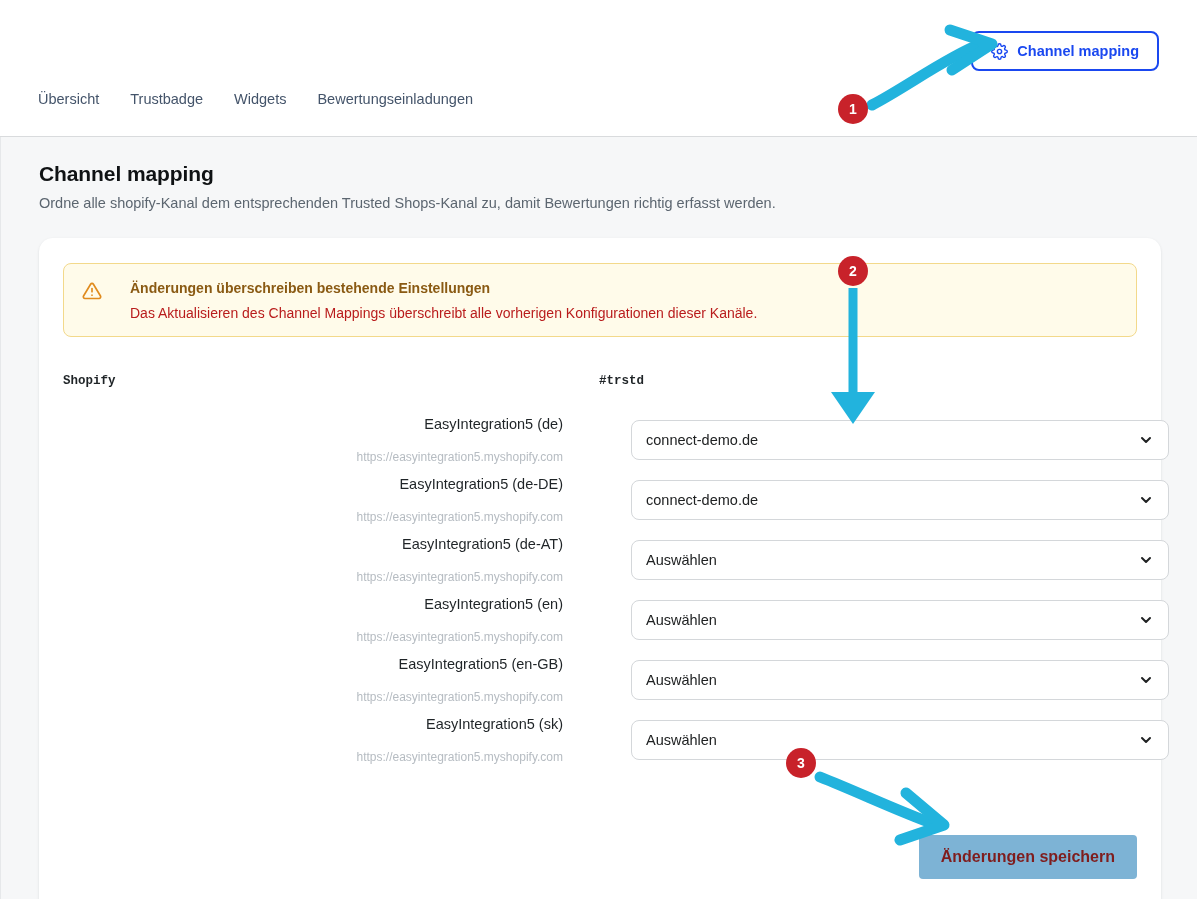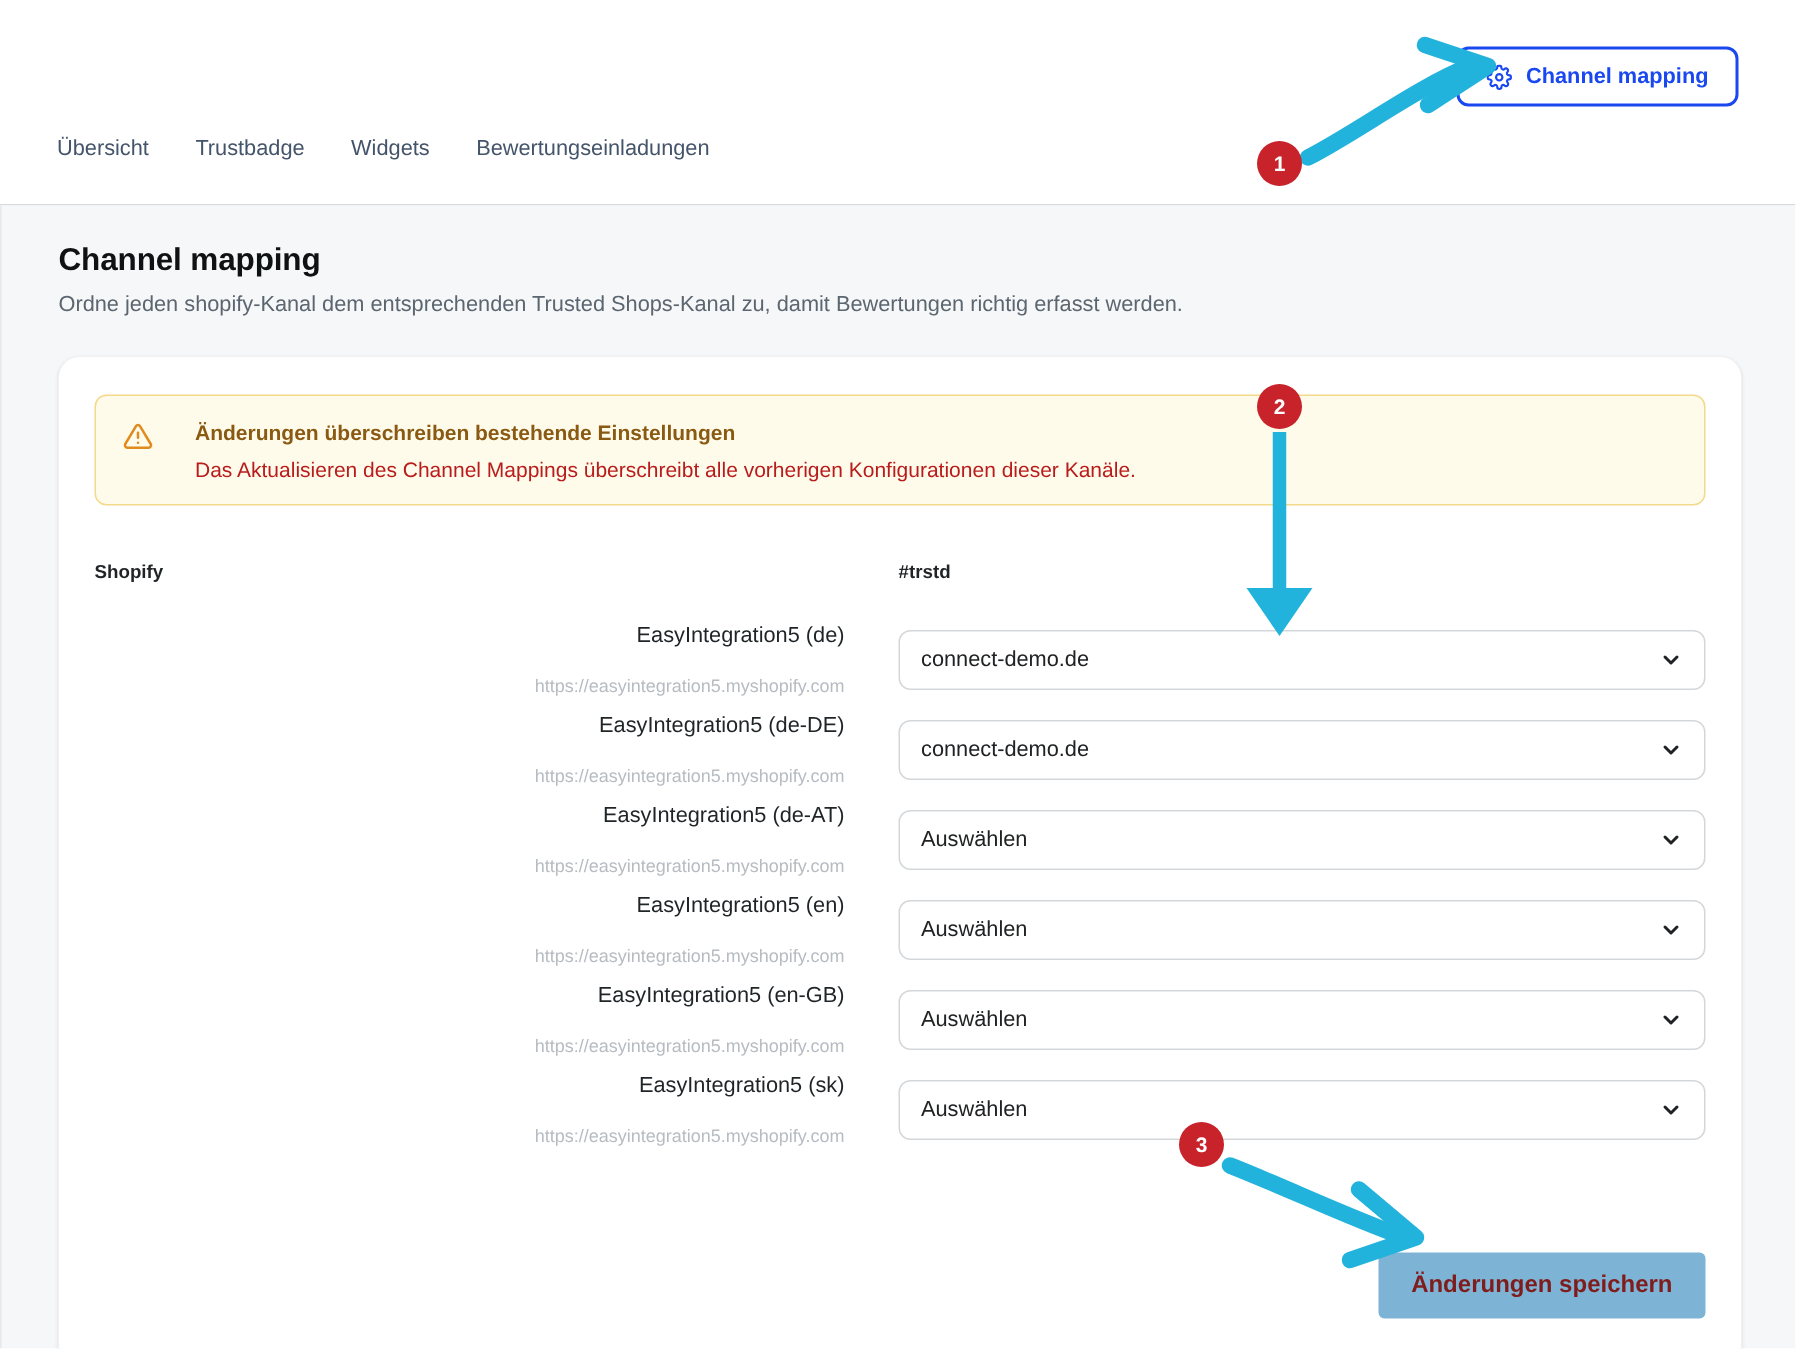--- a/index.html
+++ b/index.html
@@ -127,20 +127,21 @@
     margin-top: 6px;
   }
 
   
   .col-head {
     position: absolute;
     font-size: 12.5px;
     font-weight: 700;
     color: #1f2427;
     top: 136px;
+    font-family: Liberation Mono, monospace;
   }
   .col-head.shopify { left: 24px; }
   .col-head.trstd  { left: 560px; }
 
   .rows { position: absolute; left: 0; top: 172px; width: 100%; text-align: right; }
 
   .row {
     position: relative;
     height: 60px;
     display: flex;
@@ -176,20 +177,21 @@
     border: 1px solid #d4d7da;
     border-radius: 8px;
     background: #ffffff;
     display: flex;
     align-items: center;
     padding: 0 14px;
     font-size: 14.5px;
     color: #202223;
     cursor: pointer;
     position: relative;
+    margin-left: 32px;
   }
   .select-box .chev {
     position: absolute;
     right: 14px;
     top: 50%;
     transform: translateY(-50%);
     display: flex;
   }
 
   
@@ -252,21 +254,21 @@
     <div class="tab">Übersicht</div>
     <div class="tab">Trustbadge</div>
     <div class="tab">Widgets</div>
     <div class="tab">Bewertungseinladungen</div>
   </nav>
 </div>
 
 <div class="page-body">
 
   <h1 class="page-title">Channel mapping</h1>
-  <p class="page-subtitle">Ordne jeden shopify-Kanal dem entsprechenden Trusted Shops-Kanal zu, damit Bewertungen richtig erfasst werden.</p>
+  <p class="page-subtitle">Ordne alle shopify-Kanal dem entsprechenden Trusted Shops-Kanal zu, damit Bewertungen richtig erfasst werden.</p>
 
   <div class="card">
 
     <div class="warn-box">
       <span class="warn-icon">
         <svg width="20" height="20" viewBox="0 0 24 24" fill="none" stroke="#e08b1e" stroke-width="2" stroke-linecap="round" stroke-linejoin="round">
           <path d="M10.29 3.86 1.82 18a2 2 0 0 0 1.71 3h16.94a2 2 0 0 0 1.71-3L13.71 3.86a2 2 0 0 0-3.42 0z"></path>
           <line x1="12" y1="9" x2="12" y2="13"></line>
           <line x1="12" y1="17" x2="12.01" y2="17"></line>
         </svg>

